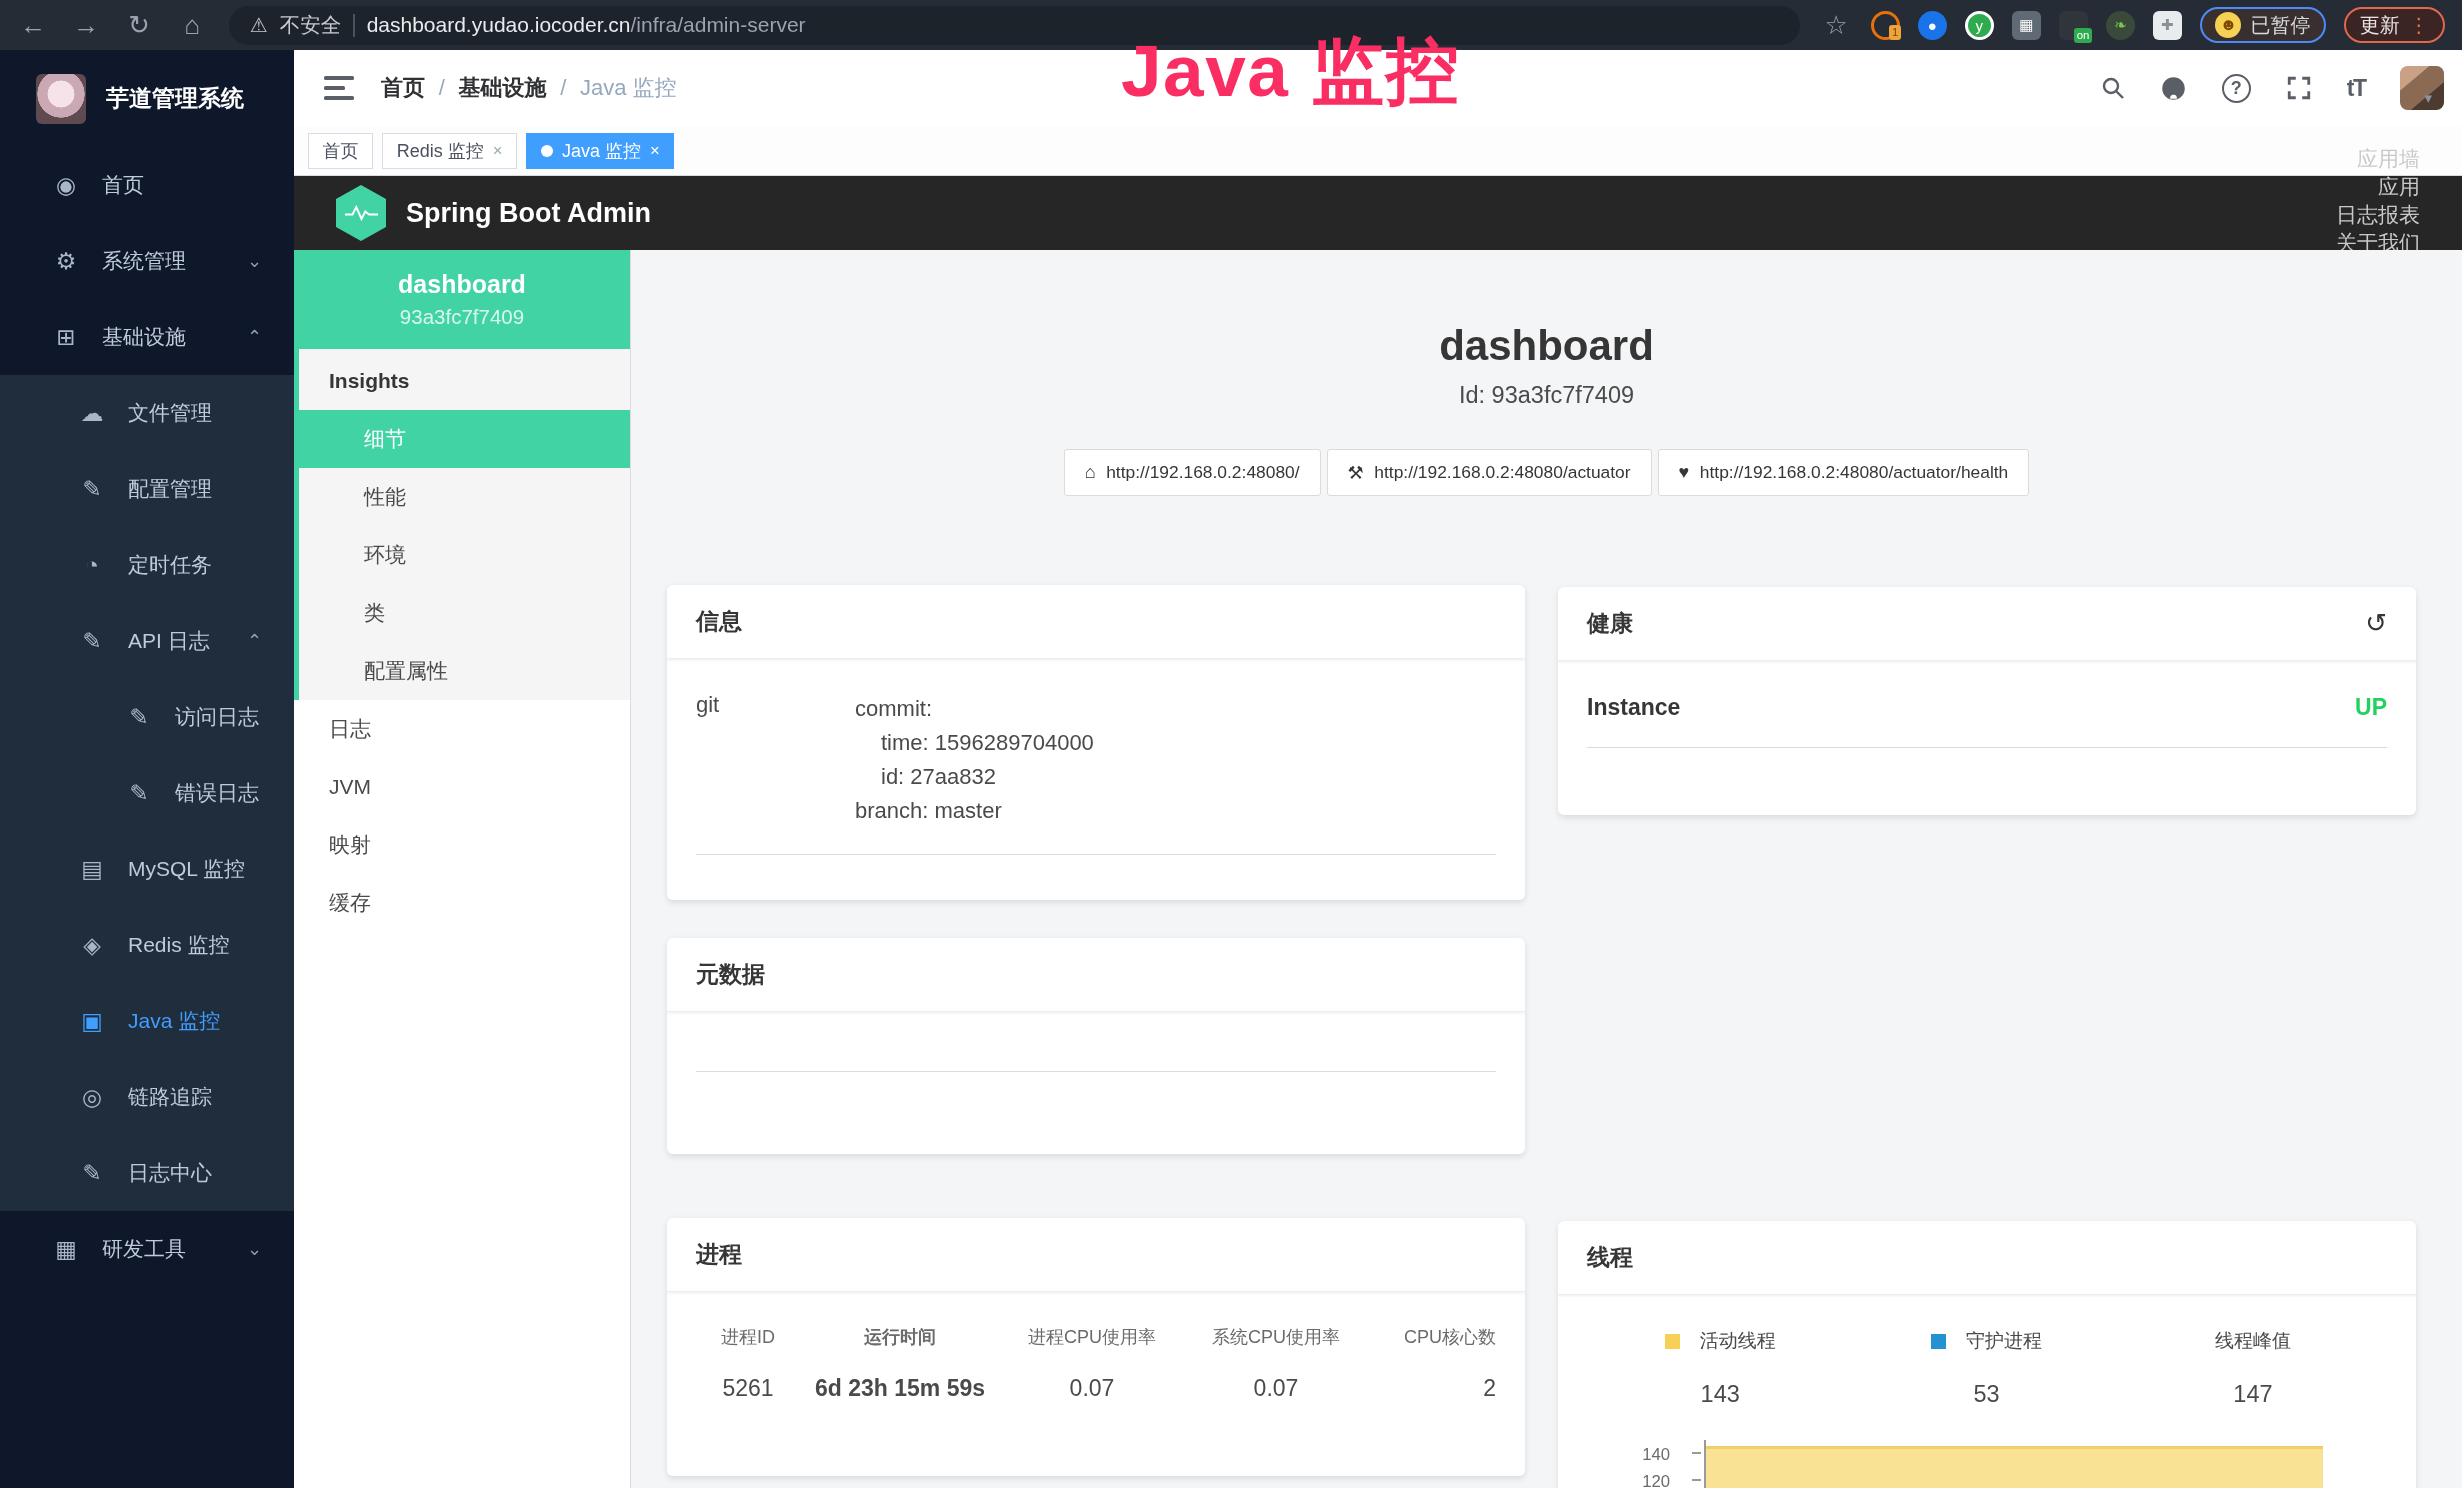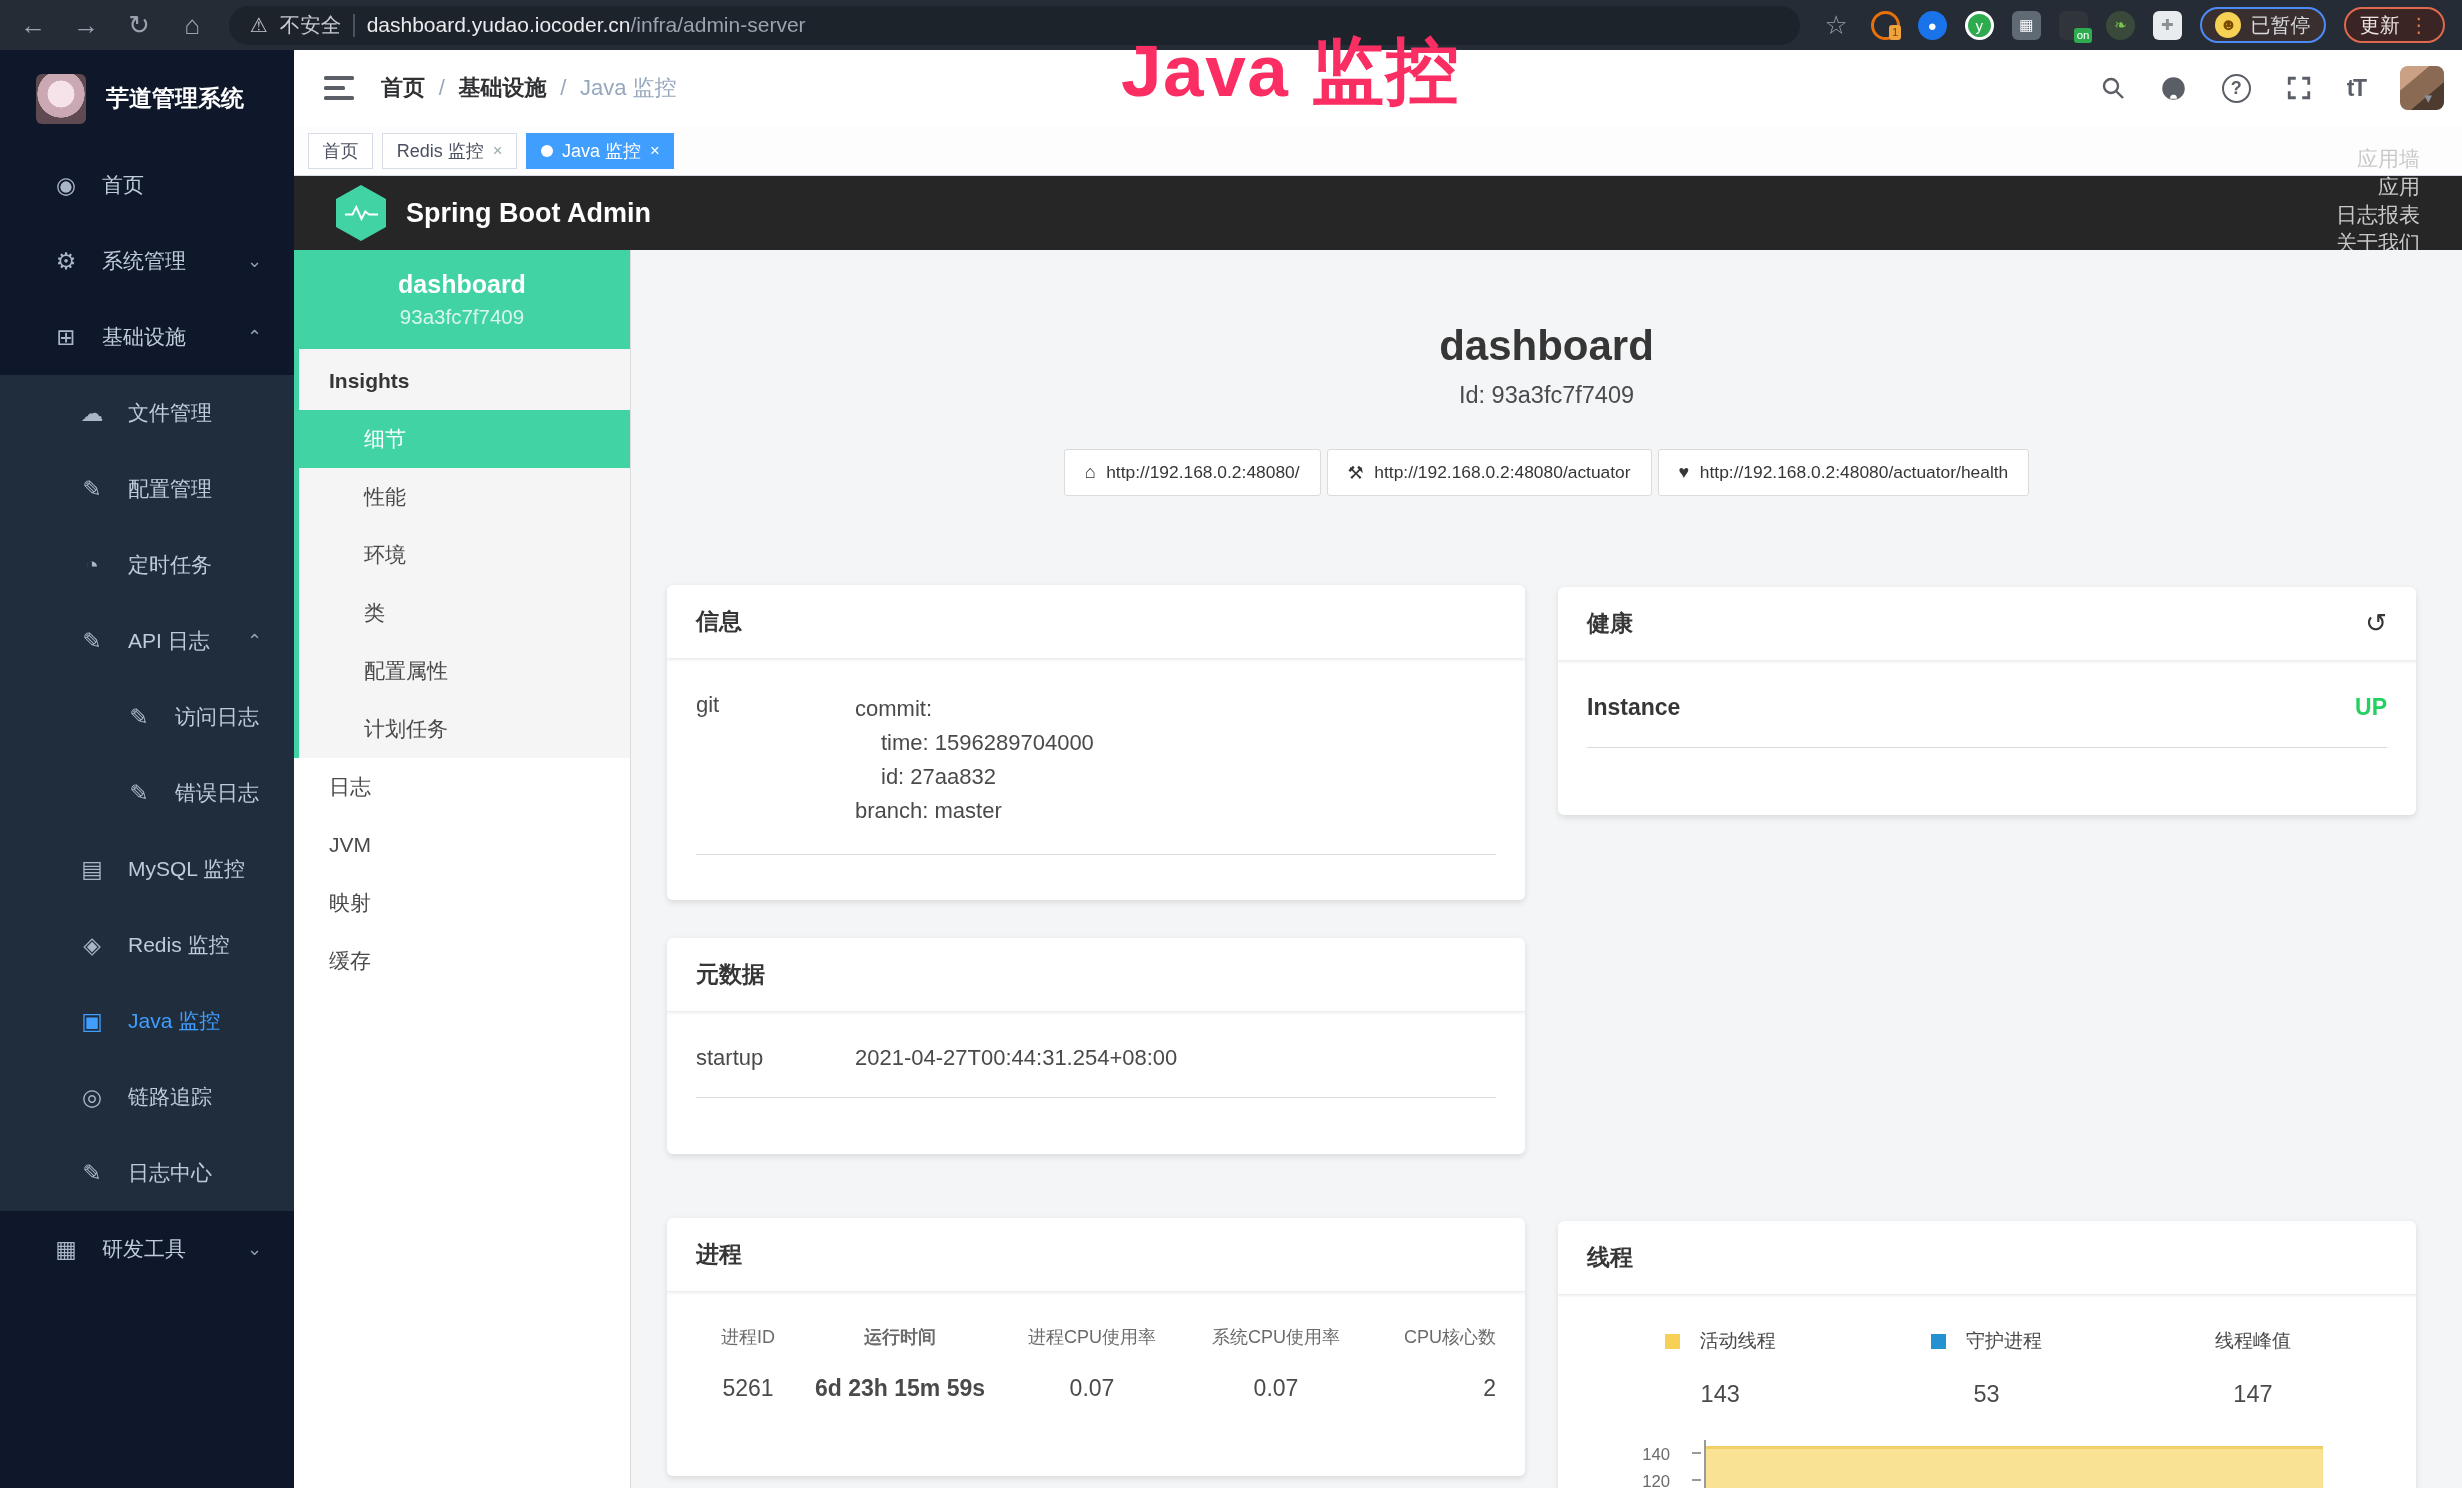--- a/index.html
+++ b/index.html
@@ -350,21 +350,20 @@
               <span class="inst-name">dashboard</span>
               <span class="inst-id">93a3fc7f7409</span>
             </div>
             <div class="insights">
               <div class="grp-label">Insights</div>
               <div class="side-item active">细节</div>
               <div class="side-item">性能</div>
               <div class="side-item">环境</div>
               <div class="side-item">类</div>
               <div class="side-item">配置属性</div>
-              <div class="side-item">计划任务</div>
             </div>
             <div class="side-item plain">日志</div>
             <div class="side-item plain">JVM</div>
             <div class="side-item plain">映射</div>
             <div class="side-item plain">缓存</div>
           </div>
 
           <div class="sba-content">
             <div class="content-head">
               <div class="page-title">dashboard</div>
@@ -402,24 +401,20 @@
                   </div>
                   <div class="divider"></div>
                 </div>
               </div>
 
               <div class="card" style="height:216px; margin-top:38px;">
                 <div class="card-h">
                     <span>元数据</span>
                   </div>
                 <div class="card-b">
-                  <div class="kv">
-                    <span class="k">startup</span>
-                    <span>2021-04-27T00:44:31.254+08:00</span>
-                  </div>
                   <div class="divider"></div>
                 </div>
               </div>
 
               <div class="card" style="height:258px; margin-top:64px;">
                 <div class="card-h">
                     <span>进程</span>
                   </div>
                 <div class="card-b ptable">
                   <div class="prow ph">

